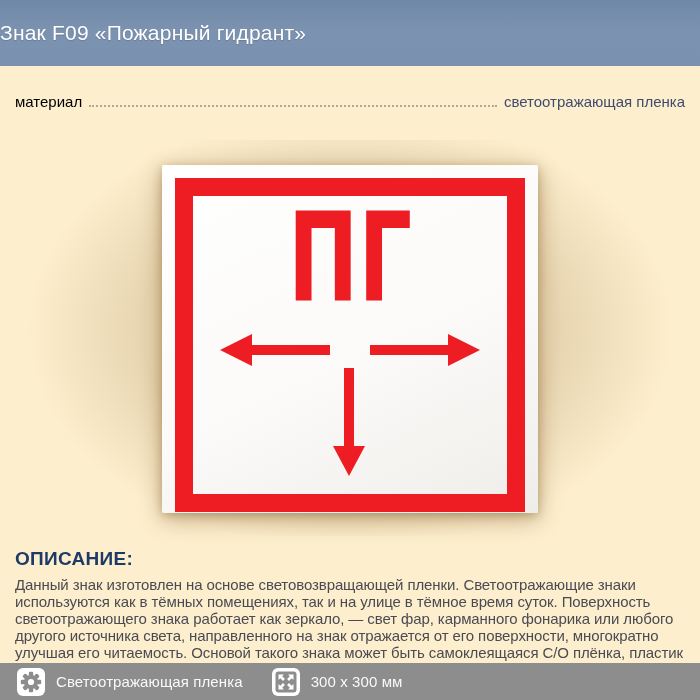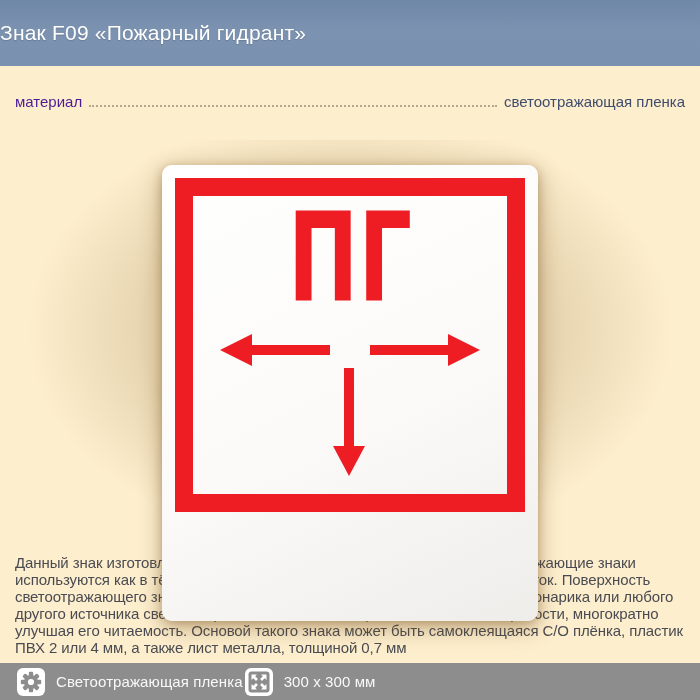--- a/index.html
+++ b/index.html
@@ -22,38 +22,38 @@
     text-shadow:0 1px 1px rgba(0,0,0,.15);
   }
 
   
   .chars { height:74px; padding:18px 15px 0 15px; }
   .sec-heading {
     color:#1e3a66; font-size:19px; font-weight:700; letter-spacing:.3px;
   }
   .spec-row { display:flex; gap:22px; margin-top:9px; }
   .spec { flex:1; display:flex; align-items:flex-end; font-size:15px; white-space:nowrap; }
-  .spec-label { color:#4c1d95; }
+  .spec-label { color:#000000; }
   .spec-value { color:#3f4c6d; }
   .dots {
     flex:1; border-bottom:2px dotted #b3a88e; margin:0 7px 3px 7px; min-width:20px;
   }
 
   
   .sign-section {
     height:396px;
     display:flex; align-items:flex-start; justify-content:center;
     padding-top:25px;
     background:radial-gradient(ellipse 380px 260px at 50% 48%,
                rgba(123,86,33,0.16) 55%, rgba(123,86,33,0) 85%);
   }
   .plate {
-    width:376px; height:456px; position:relative;
+    width:376px; height:348px; position:relative;
     background:linear-gradient(155deg,#ffffff 0%,#fbfaf8 55%,#efedea 100%);
-    border-radius:10px;
+    border-radius:2px;
     box-shadow:0 6px 22px rgba(120,82,30,.45), 0 2px 8px rgba(120,82,30,.3);
   }
   .sign-svg { position:absolute; inset:0; }
   .sign-svg text {
     font-family:"DejaVu Sans","Liberation Sans",sans-serif;
     font-weight:700;
   }
 
   
   .desc { padding:12px 15px 0 15px; }
@@ -62,21 +62,21 @@
     letter-spacing:-0.1px;
   }
 
   
   .bottombar {
     position:absolute; left:0; bottom:0; width:700px; height:37px;
     background:#8d8d8d;
     display:flex; align-items:center; padding-left:17px;
   }
   .f-item { display:flex; align-items:center; }
-  .f-item + .f-item { margin-left:2px;text-align:center; }
+  .f-item + .f-item { margin-left:29px;text-align:center; }
   .f-icon { width:28px; height:28px; display:block; }
   .f-label { color:#f9f9f9; font-size:15px; margin-left:11px; letter-spacing:.1px; }
 </style>
 </head>
 <body>
 
 <div class="page">
 
   <header class="topbar">
     <h1>Знак F09 «Пожарный гидрант»</h1>
@@ -103,20 +103,21 @@
         <polygon points="58,185 90,169 90,180 168,180 168,190 90,190 90,201" fill="#ee1c23"></polygon>
 
         <polygon points="318,185 286,169 286,180 208,180 208,190 286,190 286,201" fill="#ee1c23"></polygon>
 
         <polygon points="187,311 171,281 182,281 182,203 192,203 192,281 203,281" fill="#ee1c23"></polygon>
       </svg>
     </div>
   </section>
 
   <section class="desc">
+    <h2 class="sec-heading">ОПИСАНИЕ:</h2>
     <p>Данный знак изготовлен на основе световозвращающей пленки. Светоотражающие знаки используются как в тёмных помещениях, так и на улице в тёмное время суток. Поверхность светоотражающего знака работает как зеркало, — свет фар, карманного фонарика или любого другого источника света, направленного на знак отражается от его поверхности, многократно улучшая его читаемость. Основой такого знака может быть самоклеящаяся С/О плёнка, пластик ПВХ 2 или 4 мм, а также лист металла, толщиной 0,7 мм</p>
   </section>
 
   <footer class="bottombar">
     <div class="f-item">
       <span class="f-icon">
         <svg width="28" height="28" viewBox="0 0 28 28">
           <rect width="28" height="28" rx="6" fill="#ffffff"></rect>
           <g fill="#8d8d8d">
             <g>

